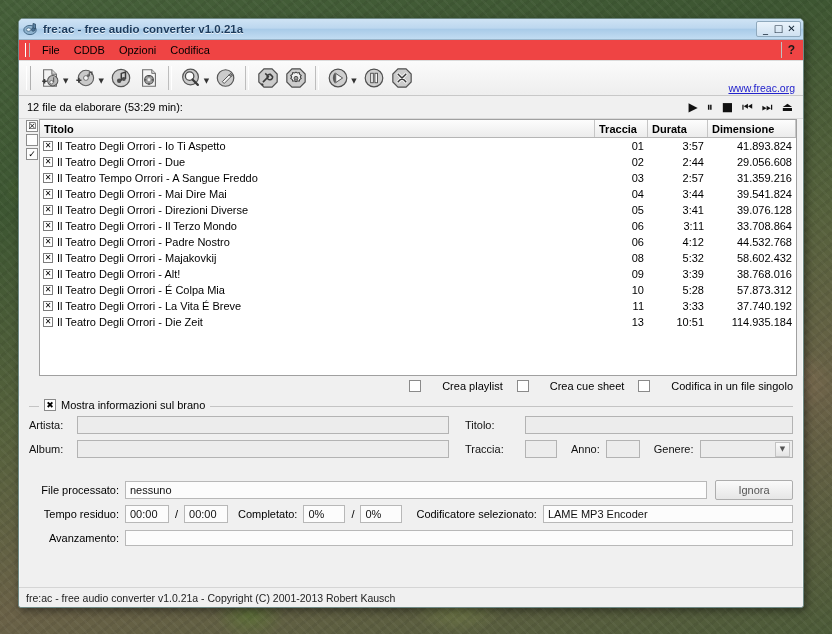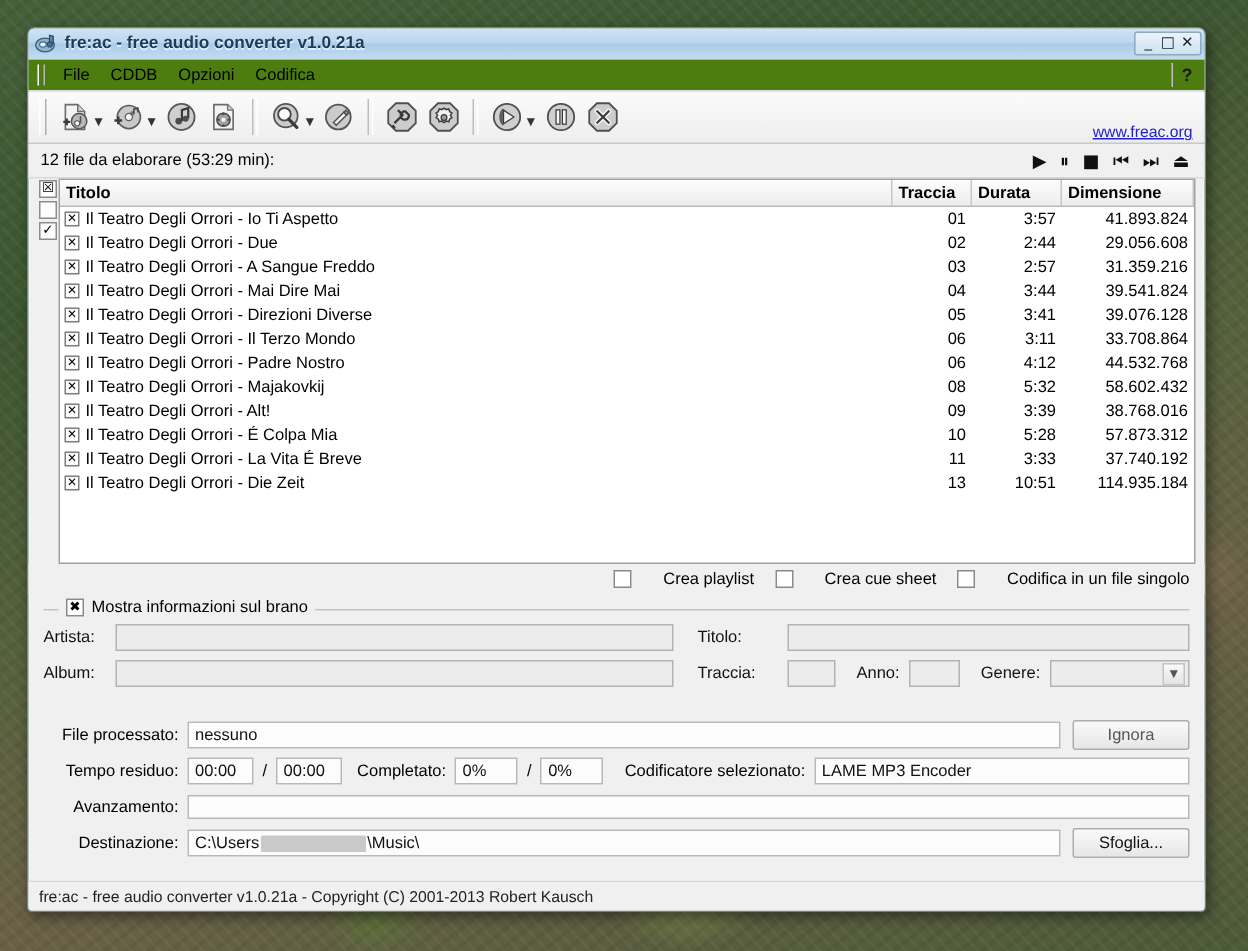--- a/index.html
+++ b/index.html
@@ -58,21 +58,21 @@
     text-shadow:0 1px 0 rgba(255,255,255,.7);
   }
   .wbtns{margin-left:auto;display:flex;align-items:center;gap:0;
     border:1px solid #8fa9bd;background:linear-gradient(180deg,#eaf3fb,#cfe1f1);
     border-radius:2px;height:14px;padding:0 2px;}
   .wbtn{width:13px;height:13px;display:flex;align-items:center;justify-content:center;
     font-size:10px;line-height:1;color:#123;cursor:default;font-family:"DejaVu Sans",sans-serif;}
 
   .menubar{
     height:20px;flex:0 0 20px;display:flex;align-items:center;
-    background:#4d7c0f;border-bottom:1px solid #dcdcdc;padding-left:4px;position:relative;
+    background:#ef4444;border-bottom:1px solid #dcdcdc;padding-left:4px;position:relative;
   }
   .menubar .vgrip{width:3px;height:14px;border-left:1px solid #fff;border-right:1px solid #b6b6b6;margin:0 5px 0 2px;}
   .menu-item{padding:2px 7px;font-size:11px;white-space:nowrap;}
   .help-q{margin-left:auto;padding:0 8px 0 6px;font-weight:bold;font-size:12px;color:#1a1a1a;
       border-left:1px solid #c0c0c0;height:16px;display:flex;align-items:center;}
 
   
   .toolbar{
     flex:0 0 34px;height:34px;display:flex;align-items:center;
     background:linear-gradient(180deg,#fbfbfb,#eeeeee);
@@ -386,21 +386,21 @@
               <span class="rowck">✕</span>
               <span>Il Teatro Degli Orrori - Due</span>
             </span>
             <span class="cell c-track">02</span>
             <span class="cell c-dur">2:44</span>
             <span class="cell c-size">29.056.608</span>
           </div>
           <div class="lrow">
             <span class="cell c-title">
               <span class="rowck">✕</span>
-              <span>Il Teatro Degli Orrori - A Sangue Freddo</span>
+              <span>Il Teatro Tempo Orrori - A Sangue Freddo</span>
             </span>
             <span class="cell c-track">03</span>
             <span class="cell c-dur">2:57</span>
             <span class="cell c-size">31.359.216</span>
           </div>
           <div class="lrow">
             <span class="cell c-title">
               <span class="rowck">✕</span>
               <span>Il Teatro Degli Orrori - Mai Dire Mai</span>
             </span>
@@ -545,27 +545,18 @@
       <span class="bfield" style="width:42px">0%</span>
       <span class="blabel" style="padding:0 6px 0 14px">Codificatore selezionato:</span>
       <span class="bfield" style="flex:1">LAME MP3 Encoder</span>
     </div>
 
     <div class="brow">
       <span class="blabel" style="width:90px">Avanzamento:</span>
       <span class="progbar" style="flex:1;margin-left:6px"></span>
     </div>
 
-    <div class="brow">
-      <span class="blabel" style="width:90px">Destinazione:</span>
-      <span class="bfield" style="flex:1;margin-left:6px">
-        <span>C:\Users</span>
-          <span class="redact"></span>
-          <span>\Music\</span>
-      </span>
-      <span class="btn enabled" style="width:78px;margin-left:8px">Sfoglia...</span>
-    </div>
   </div>
 
   <div class="statusbar">
     <span>fre:ac - free audio converter v1.0.21a - Copyright (C) 2001-2013 Robert Kausch</span>
   </div>
 </div>
 
 </body></html>

